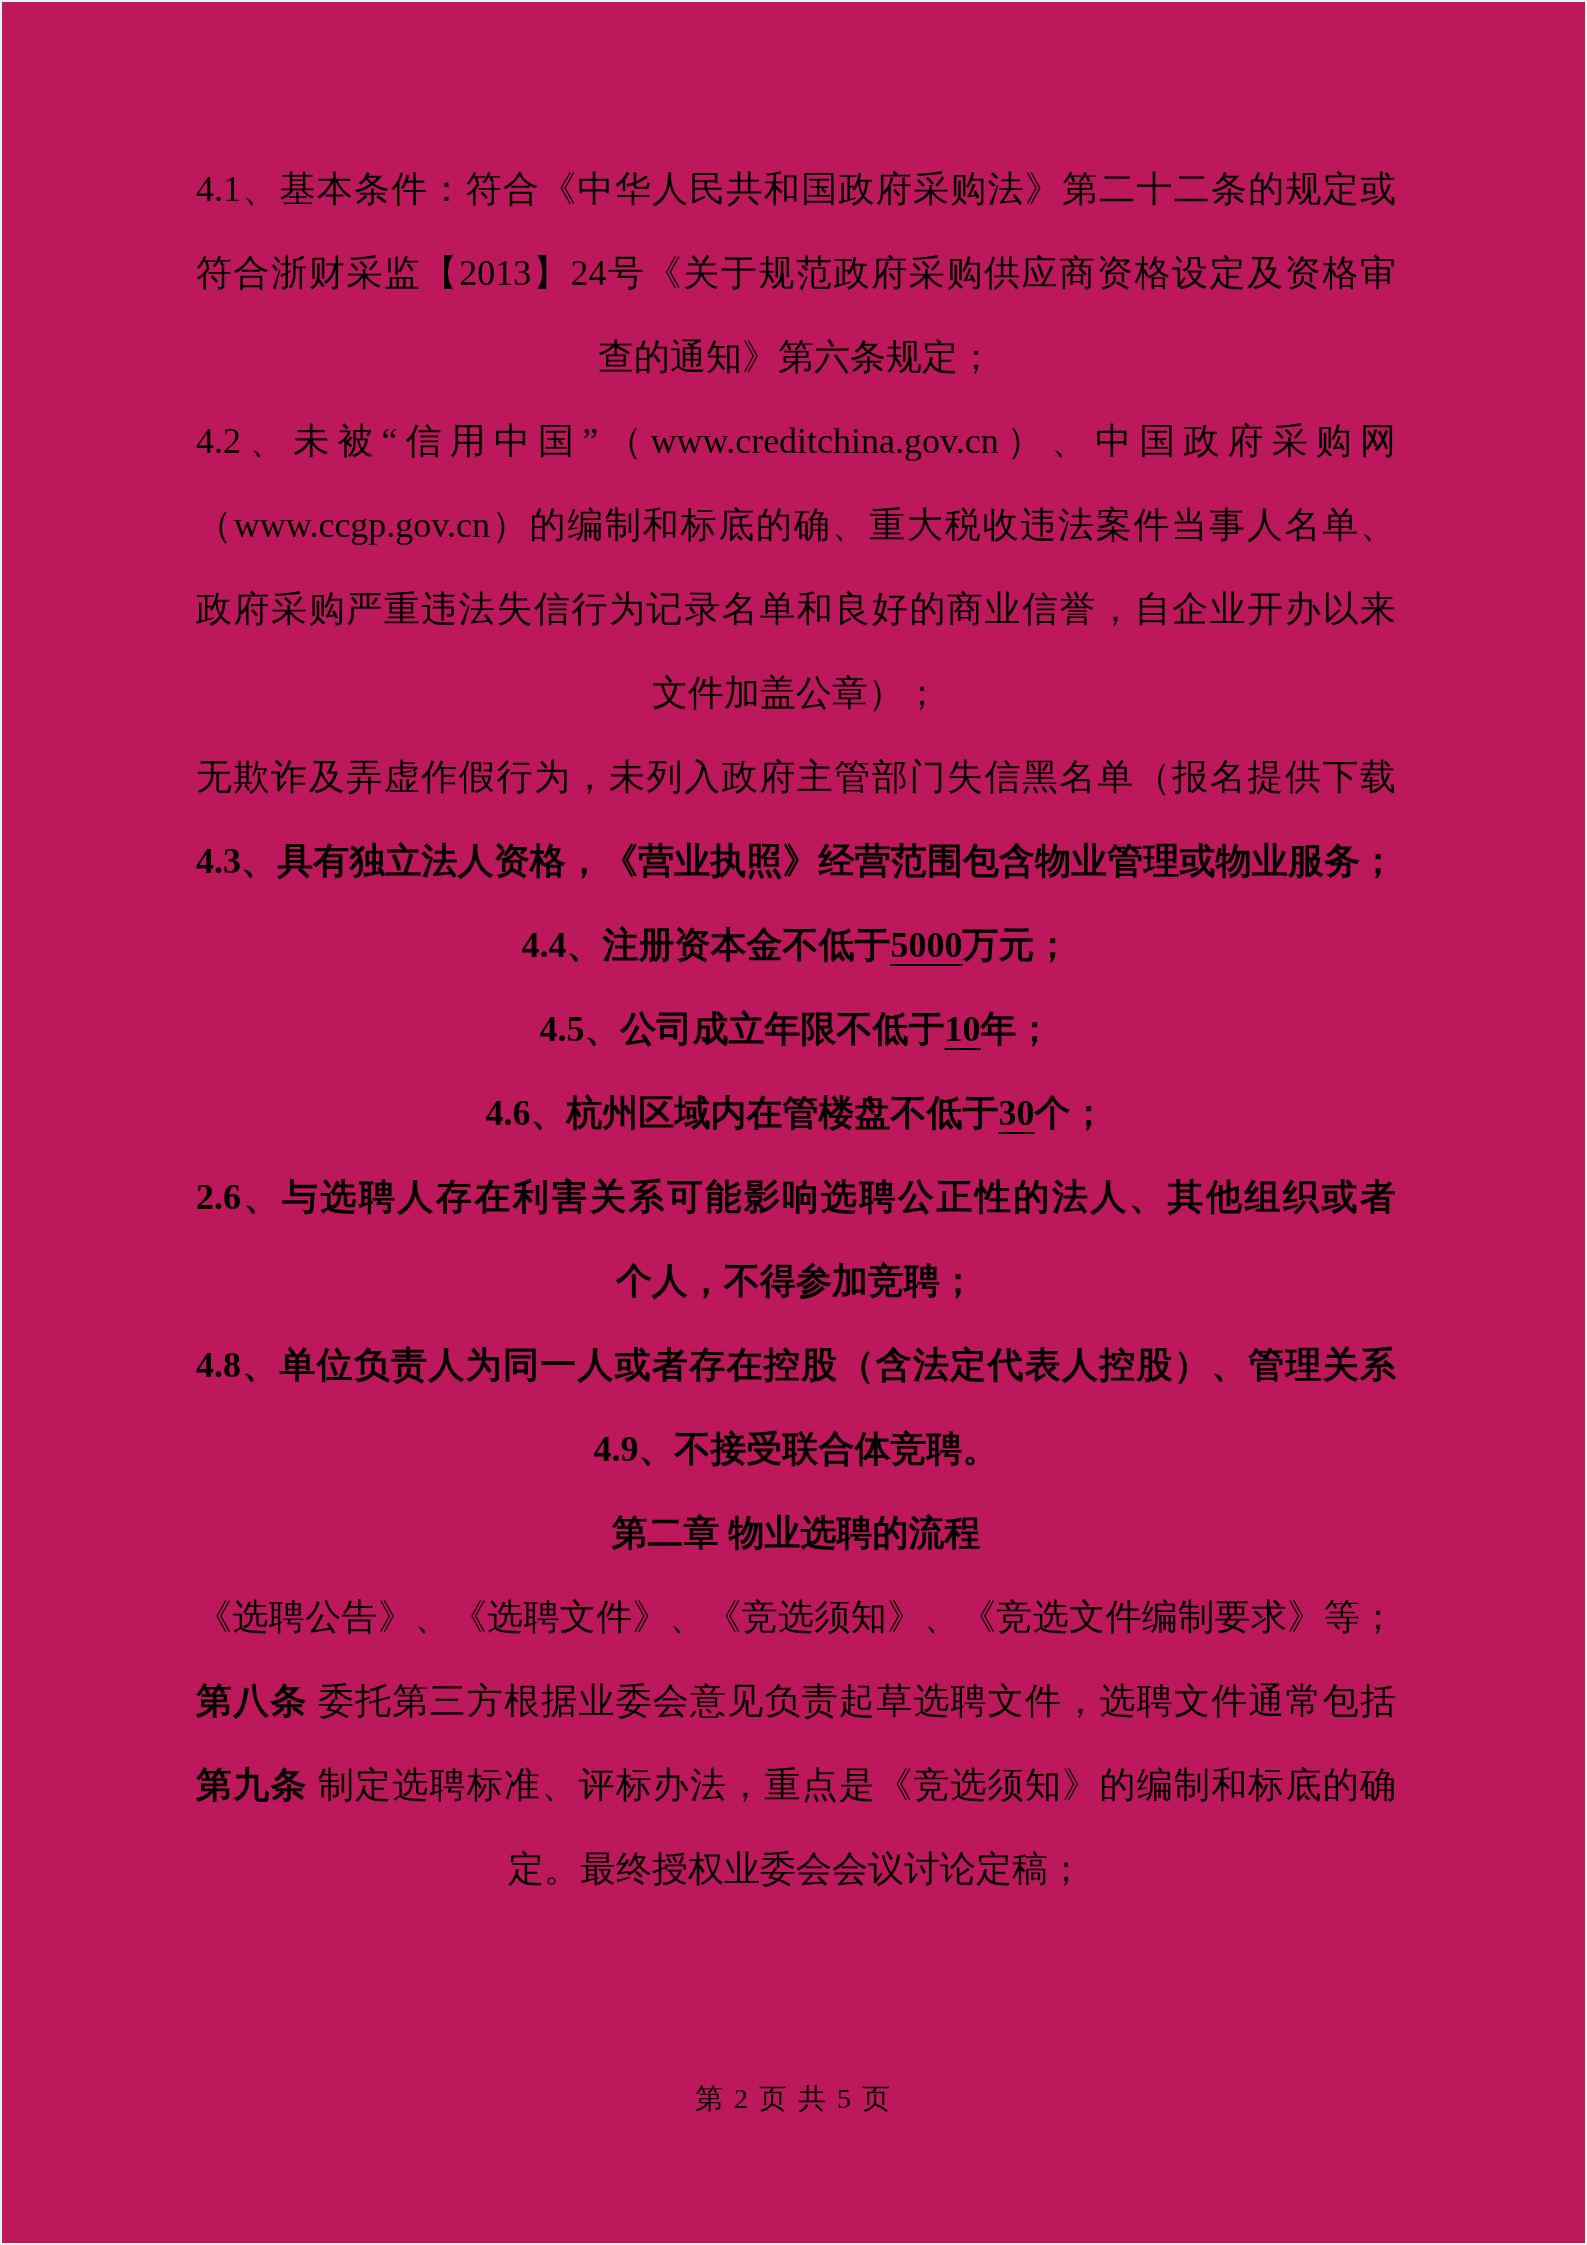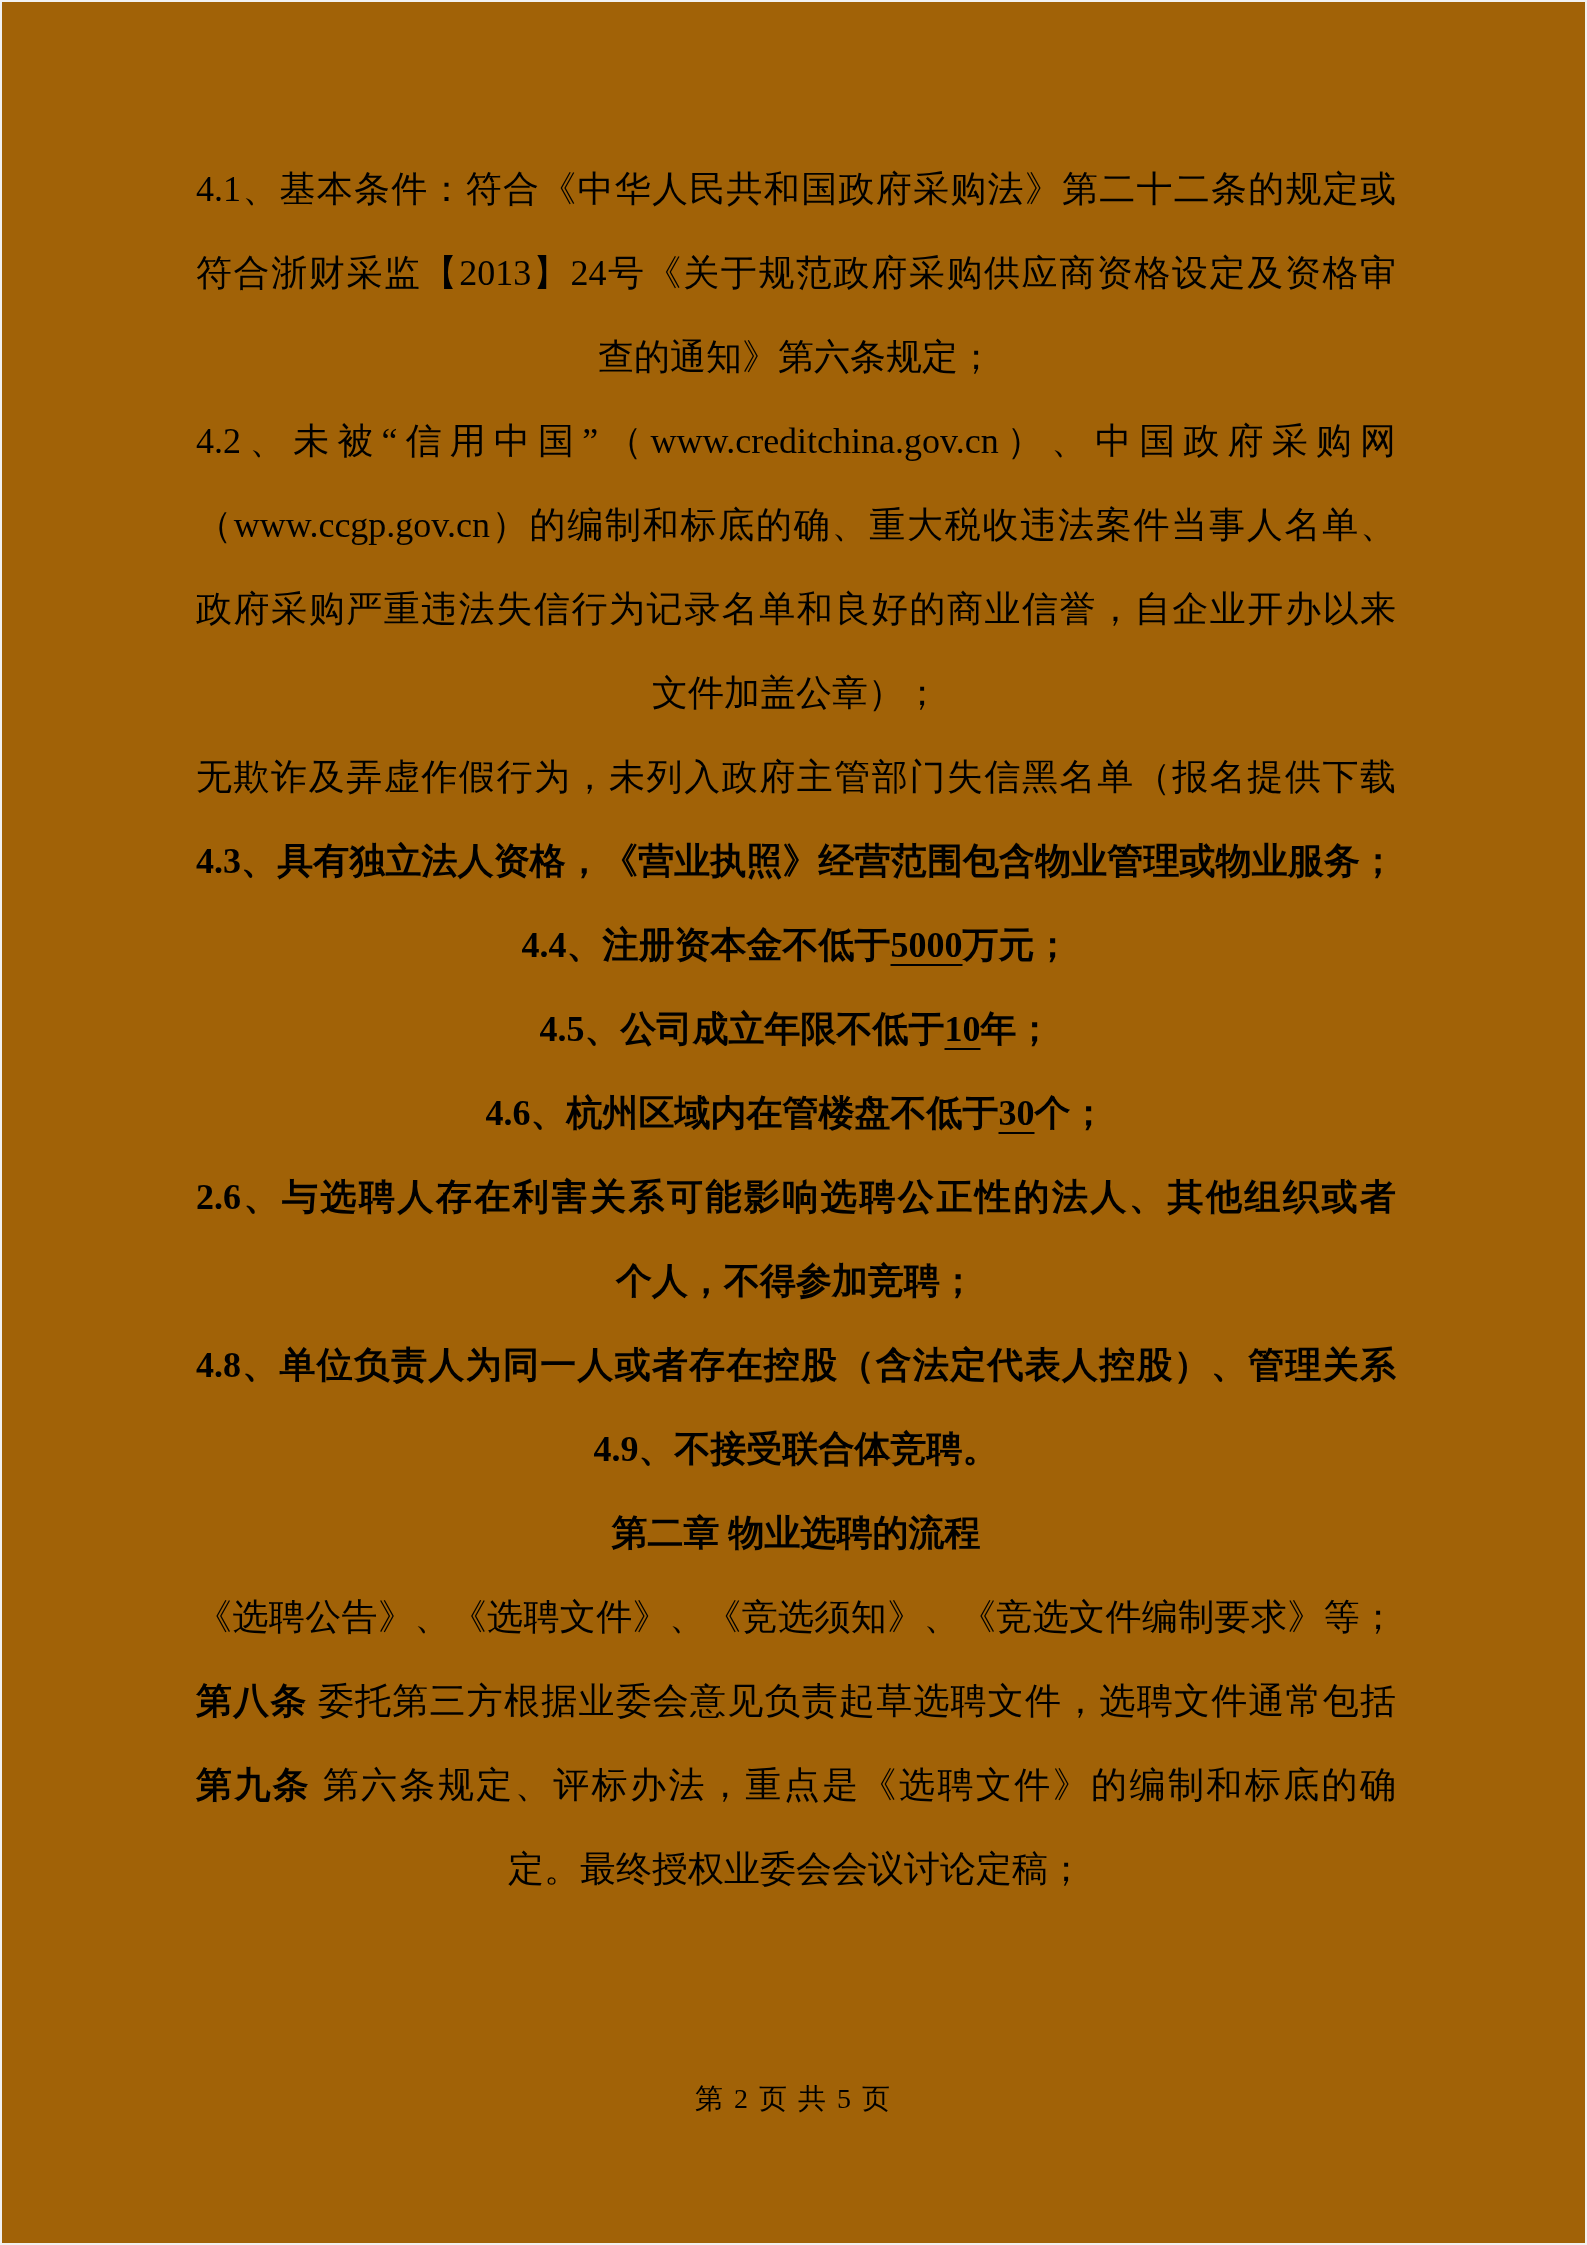--- a/index.html
+++ b/index.html
@@ -1,19 +1,19 @@
 <!DOCTYPE html>
 <html><head>
 <meta charset="utf-8">
 <style>
   html,body{margin:0;padding:0;background:#e9e9e9;}
   .page{
     position:relative;
     width:1587px;height:2245px;
-    background:#a16207;
+    background:#be185d;
     border:2px solid #f1f1f1;
     box-sizing:border-box;
     font-family:"Liberation Serif","DejaVu Serif",serif;
     color:#000;
     overflow:hidden;
   }
   .doc-body{
     position:absolute;
     left:194px;top:145px;
     width:1200px;
@@ -68,17 +68,17 @@
       <div class="line bold"><span>4.4、注册资本金不低于</span><span class="underline">5000</span><span>万元；</span></div>
       <div class="line bold"><span>4.5、公司成立年限不低于</span><span class="underline">10</span><span>年；</span></div>
       <div class="line bold"><span>4.6、杭州区域内在管楼盘不低于</span><span class="underline">30</span><span>个；</span></div>
       <div class="line just bold"><span>2.6、与选聘人存在利害关系可能影响选聘公正性的法人、其他组织或者</span></div>
       <div class="line bold"><span>个人，不得参加竞聘；</span></div>
       <div class="line just bold"><span>4.8、单位负责人为同一人或者存在控股（含法定代表人控股）、管理关系</span></div>
       <div class="line bold"><span>4.9、不接受联合体竞聘。</span></div>
       <div class="line bold center"><span>第二章 物业选聘的流程</span></div>
       <div class="line just"><span>《选聘公告》、《选聘文件》、《竞选须知》、《竞选文件编制要求》等；</span></div>
       <div class="line just"><span class="bold">第八条</span><span> 委托第三方根据业委会意见负责起草选聘文件，选聘文件通常包括</span></div>
-      <div class="line just"><span class="bold">第九条</span><span> 第六条规定、评标办法，重点是《选聘文件》的编制和标底的确</span></div>
+      <div class="line just"><span class="bold">第九条</span><span> 制定选聘标准、评标办法，重点是《竞选须知》的编制和标底的确</span></div>
       <div class="line"><span>定。最终授权业委会会议讨论定稿；</span></div>
     </div>
   <div class="footer">第 2 页 共 5 页</div>
 </div>
 
 </body></html>

